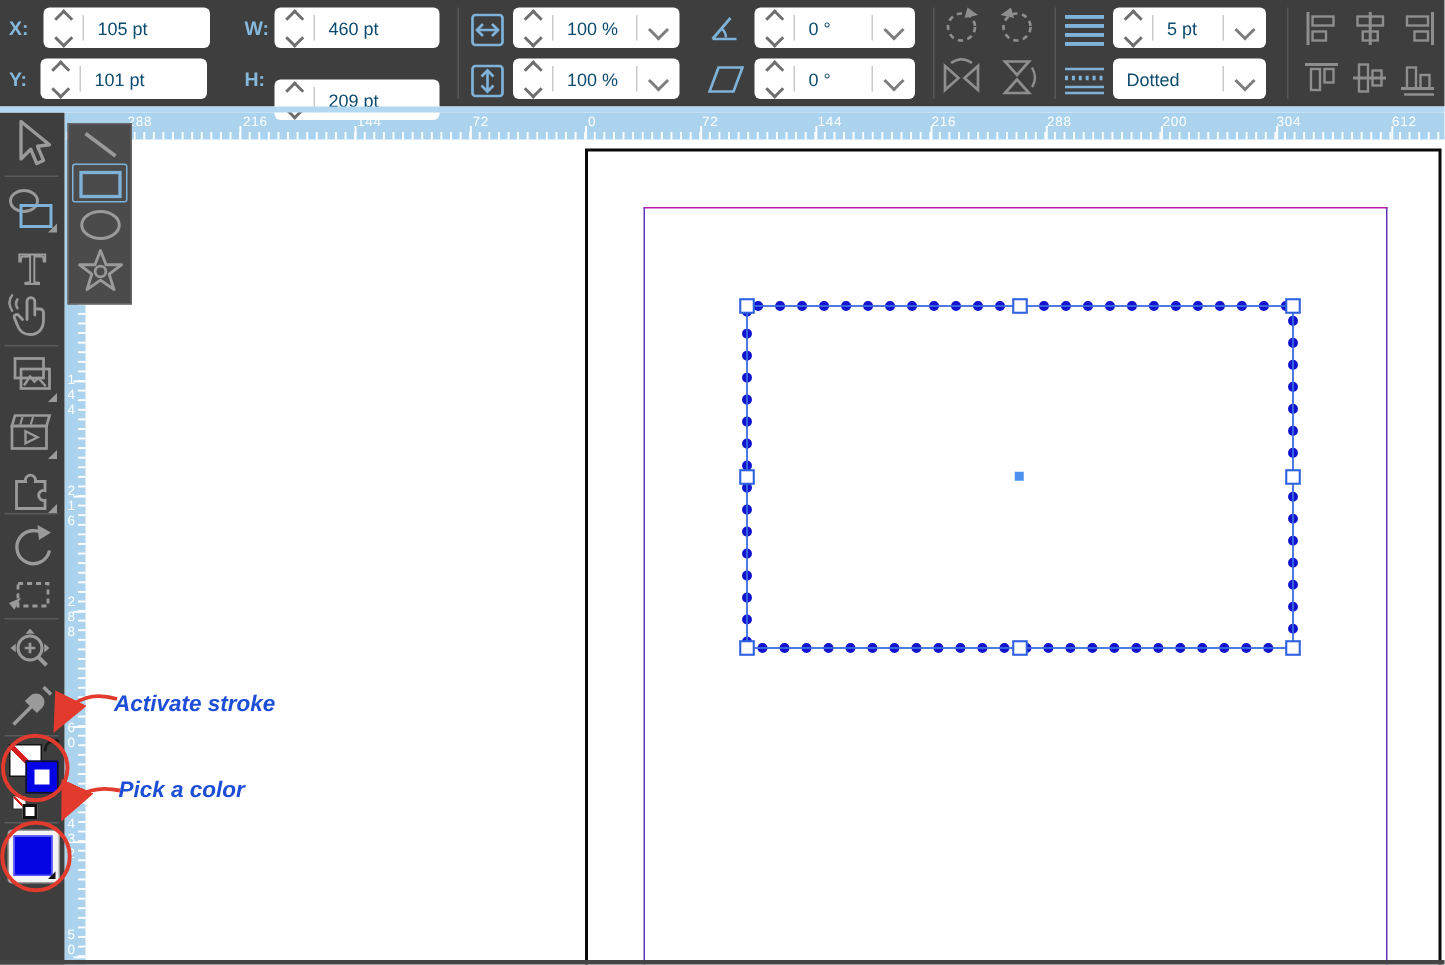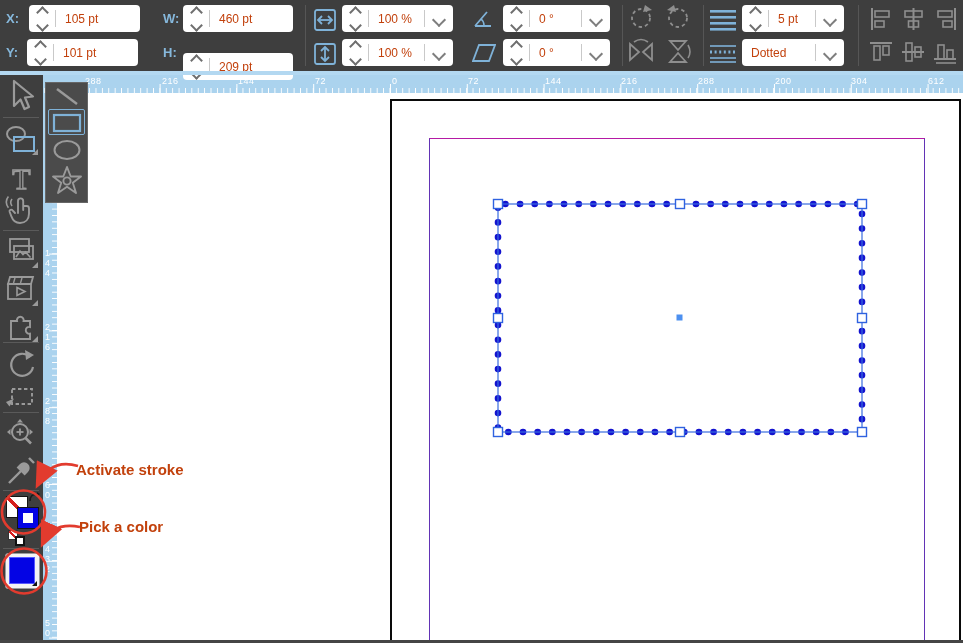--- a/index.html
+++ b/index.html
@@ -8,21 +8,21 @@
   .abs{position:absolute;}
   
   #topbar{left:0;top:0;width:963px;height:71px;background:#3e3e3e;z-index:4;}
   .tb-label{position:absolute;font-size:13px;font-weight:bold;color:#86b8dc;}
   .field{position:absolute;background:#fff;border-radius:4px;display:flex;align-items:center;height:27px;box-sizing:border-box;}
   .spincol{width:26px;display:flex;flex-direction:column;align-items:center;gap:4px;flex:0 0 26px;}
   .chev{width:7px;height:7px;border-left:2px solid #6e6e6e;border-top:2px solid #6e6e6e;}
   .chev.up{transform:rotate(45deg) ;margin-top:3px;}
   .chev.down{transform:rotate(225deg);margin-bottom:3px;}
   .fsep{width:1px;height:17px;background:#c9c9c9;flex:0 0 1px;}
-  .fval{flex:1;padding-left:9px;font-size:12px;color:#c2410c;white-space:nowrap;}
+  .fval{flex:1;padding-left:9px;font-size:12px;color:#0c4a6e;white-space:nowrap;}
   .ddcol{width:28px;flex:0 0 28px;display:flex;justify-content:center;}
   .ddchev{width:8px;height:8px;border-left:2px solid #7e7e7e;border-top:2px solid #7e7e7e;transform:rotate(225deg);margin-top:2px;}
   .vsep{position:absolute;top:5px;width:1px;height:61px;background:#565656;}
   .tbtn{position:absolute;width:28px;height:26px;}
   
   #bluestrip{left:0;top:71px;width:963px;height:4px;background:#b3d8f1;z-index:4;}
   #hruler{left:43px;top:75px;width:920px;height:18px;background:#abd3ee;z-index:2;overflow:hidden;
      background-image:linear-gradient(to right,#fff 0 1px,transparent 1px),linear-gradient(to right,#fff 0 1px,transparent 1px);
      background-size:76.8px 9px,6.4px 5px;background-position:39.8px bottom,1.4px bottom;background-repeat:repeat-x;}
   .hlab{position:absolute;top:1px;font-size:9px;color:#fff;letter-spacing:.5px;}
@@ -50,21 +50,21 @@
   #flyout{left:45px;top:82px;width:43px;height:121px;background:#4b4b4b;border:1px solid #666;box-sizing:border-box;z-index:5;}
   .fly-item{position:absolute;left:2px;width:37px;height:28px;display:flex;align-items:center;justify-content:center;}
   #fly-rect-box{position:absolute;left:2px;top:26px;width:37px;height:26px;border:1px solid #7fb2d8;border-radius:2px;box-sizing:border-box;}
   
   #canvas{left:57px;top:93px;width:906px;height:550px;background:#fff;z-index:1;overflow:hidden;}
   #page{position:absolute;left:333px;top:6px;width:571px;height:700px;border:2px solid #0a0a0a;box-sizing:border-box;background:#fff;}
   #margins{position:absolute;left:372px;top:45px;width:496px;height:700px;box-sizing:border-box;
      border-top:1.5px solid #b51aa5;border-left:1.5px solid #6233b5;border-right:1.5px solid #6233b5;}
   #objsvg{position:absolute;left:431px;top:101px;}
   
-  .ann-text{position:absolute;color:#c2410c;font-weight:bold;font-size:15px;z-index:6;white-space:nowrap;}
+  .ann-text{position:absolute;color:#1d4ed8;font-weight:bold;font-size:15px;z-index:6;white-space:nowrap;font-style:italic;}
   #annsvg{position:absolute;left:0;top:440px;z-index:6;pointer-events:none;}
   #bottomstrip{left:0;top:640px;width:963px;height:3px;background:#454545;z-index:5;}
   svg{display:block;}
 </style>
 </head>
 <body>
 
 <div id="topbar" class="abs">
 
   <span class="tb-label" style="left:6px;top:11px">X:</span>

